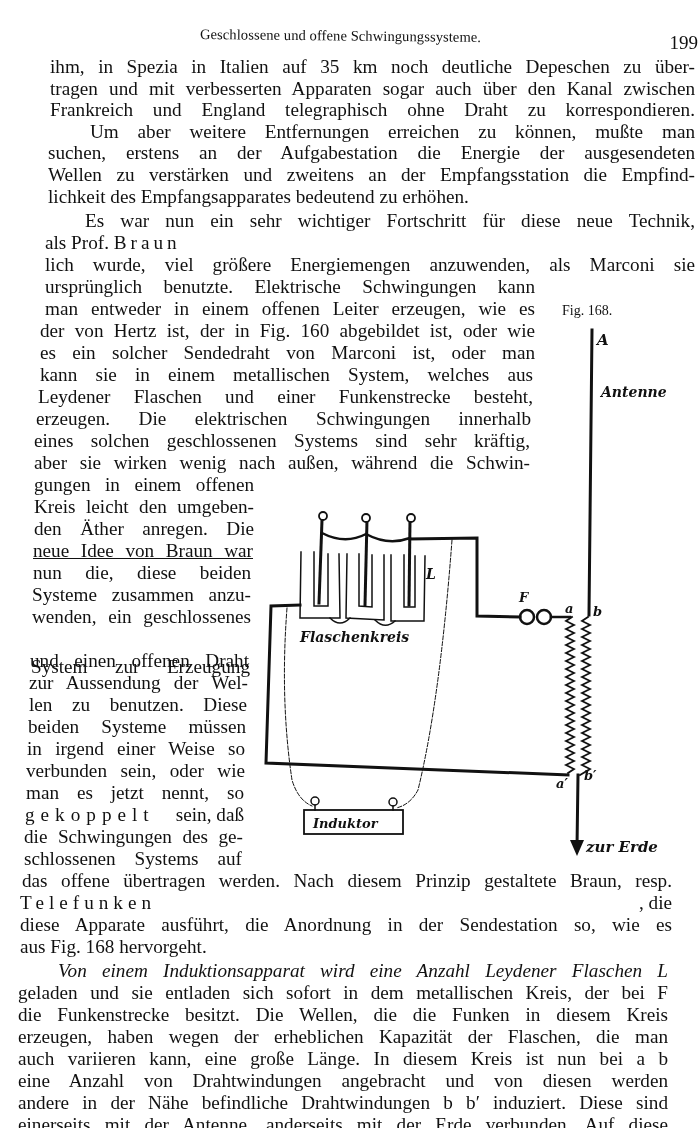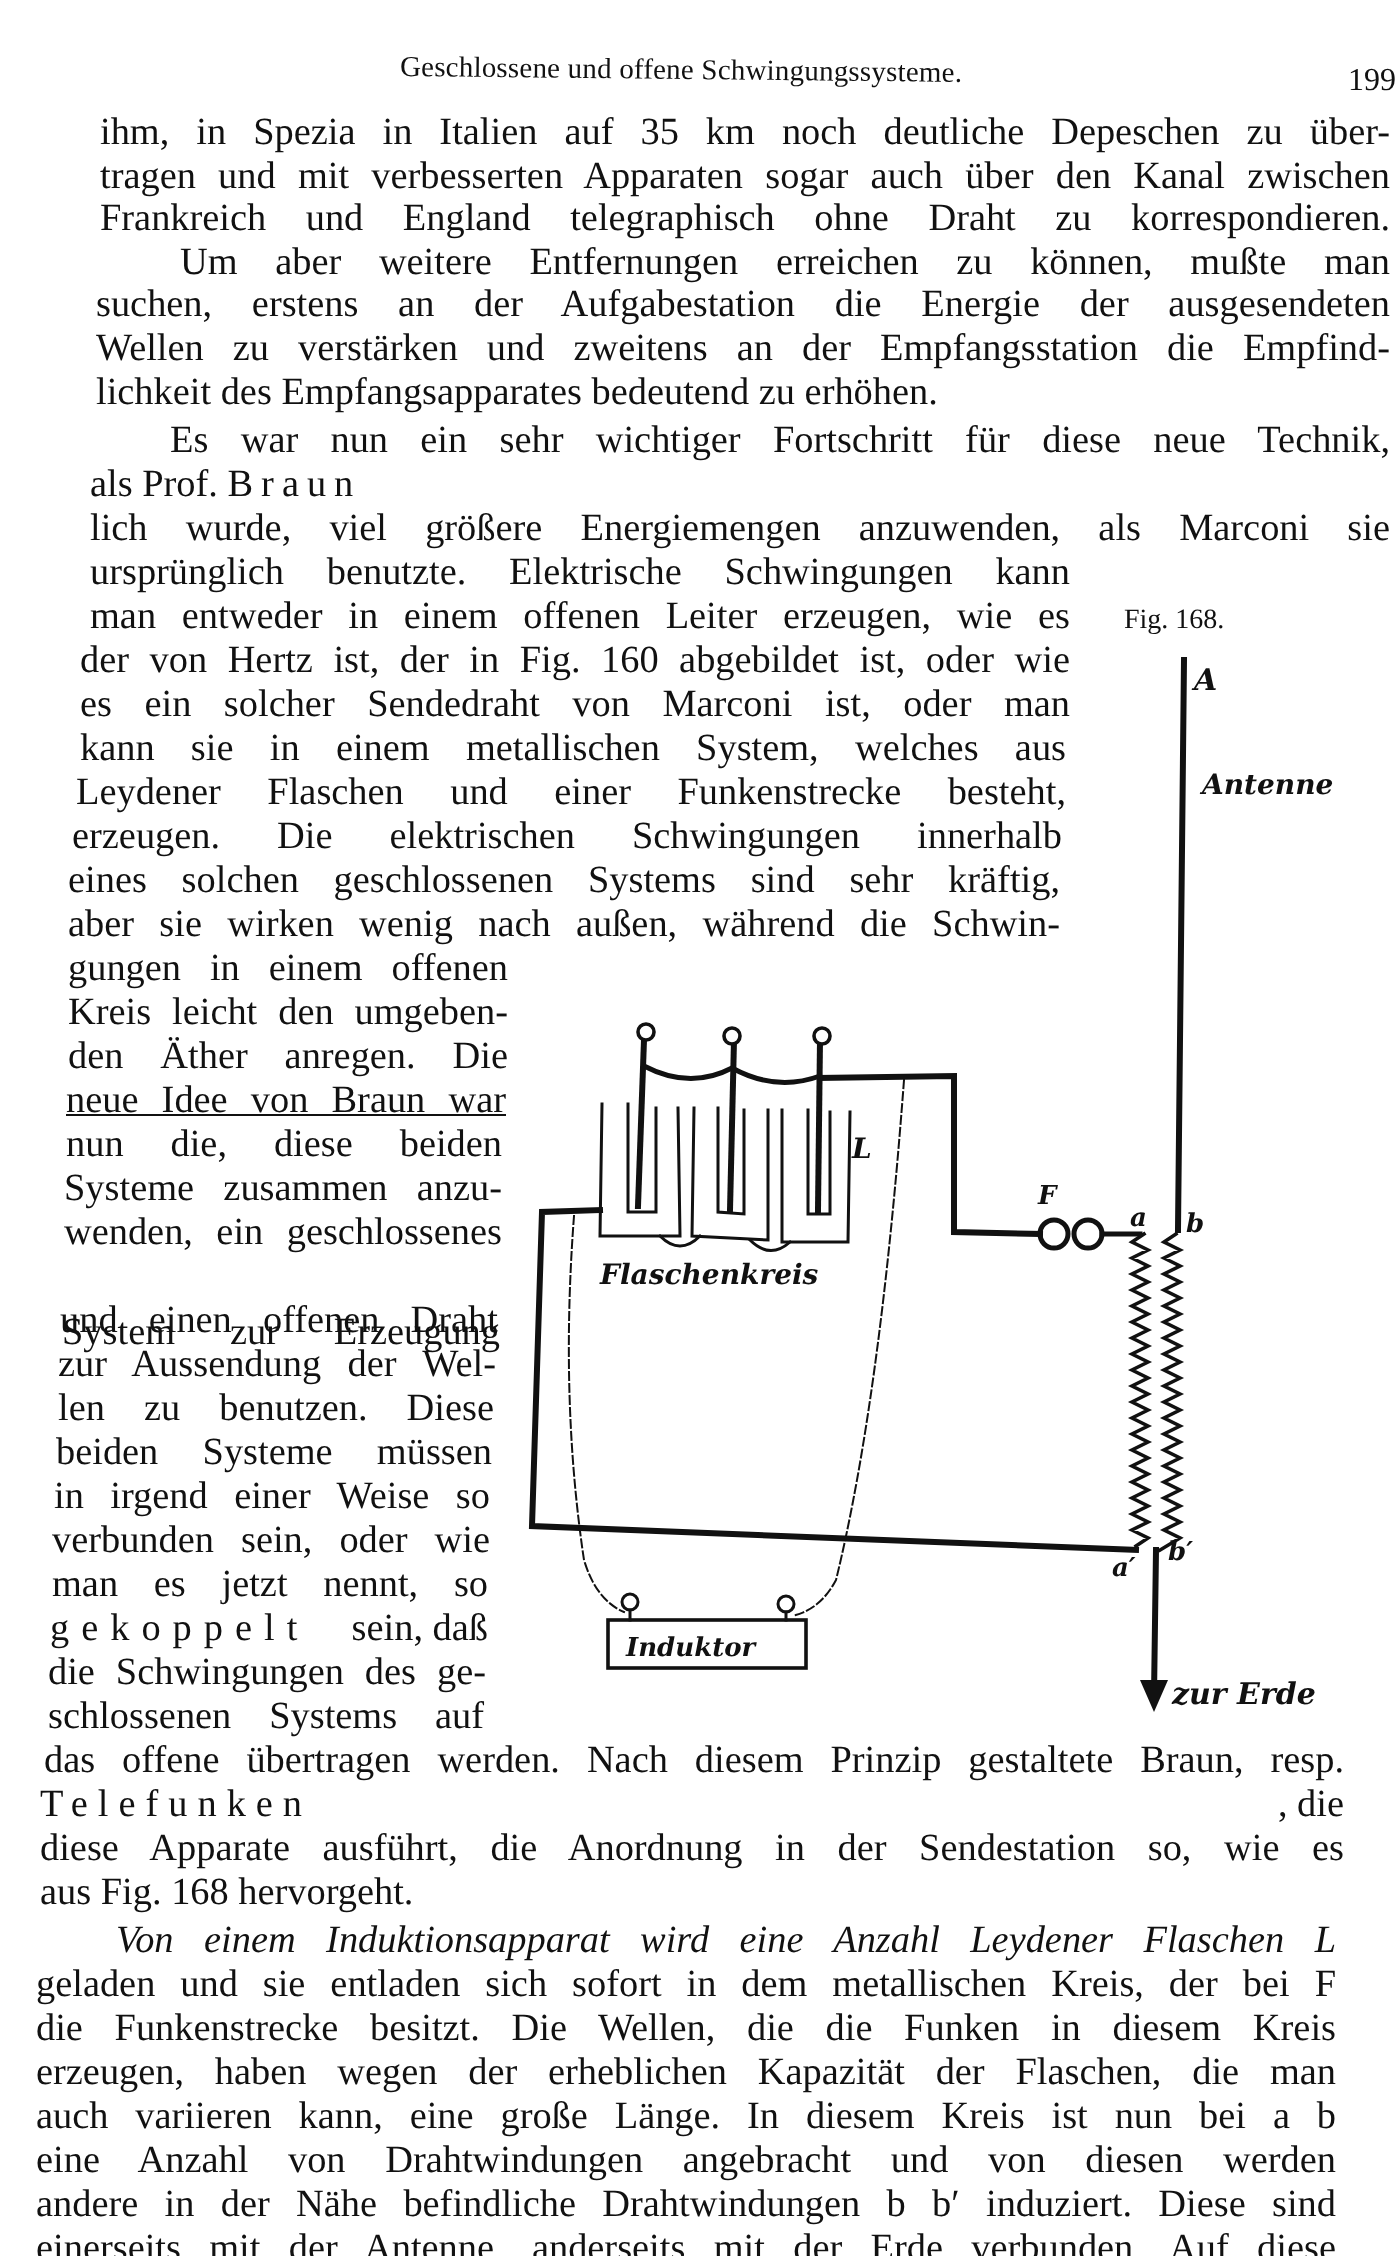--- a/index.html
+++ b/index.html
@@ -1,19 +1,19 @@
 <!DOCTYPE html>
 <html><head>
 <meta charset="utf-8">
 <style>
   html, body { margin: 0; padding: 0; background: #ffffff; }
   body { width: 700px; height: 1128px; position: relative; overflow: hidden; color: #111; font-family: "Liberation Serif", "DejaVu Serif", serif; }
   .header { position: absolute; top: 22px; left: 0; width: 700px; height: 30px; }
   .running-title { position: absolute; left: 200px; top: 4px; font-size: 14.5px; letter-spacing: 0.1px; transform: rotate(0.6deg); transform-origin: left; }
-  .page-number { position: absolute; right: 2px; top: 10px; font-size: 16px; }
+  .page-number { position: absolute; right: 2px; top: 10px; font-size: 19px; }
   .line { position: absolute; white-space: nowrap; font-size: 19.2px; line-height: 22px; }
   .just { text-align: justify; text-align-last: justify; white-space: normal; }
   .sp { letter-spacing: 4px; }
   .fig-caption { position: absolute; left: 562px; top: 303px; font-size: 14px; }
   svg.fig { position: absolute; left: 0; top: 0; }
   .lbl { font-family: "DejaVu Serif", serif; font-style: italic; font-weight: bold; fill: #111; }
 </style>
 </head>
 <body>
 

